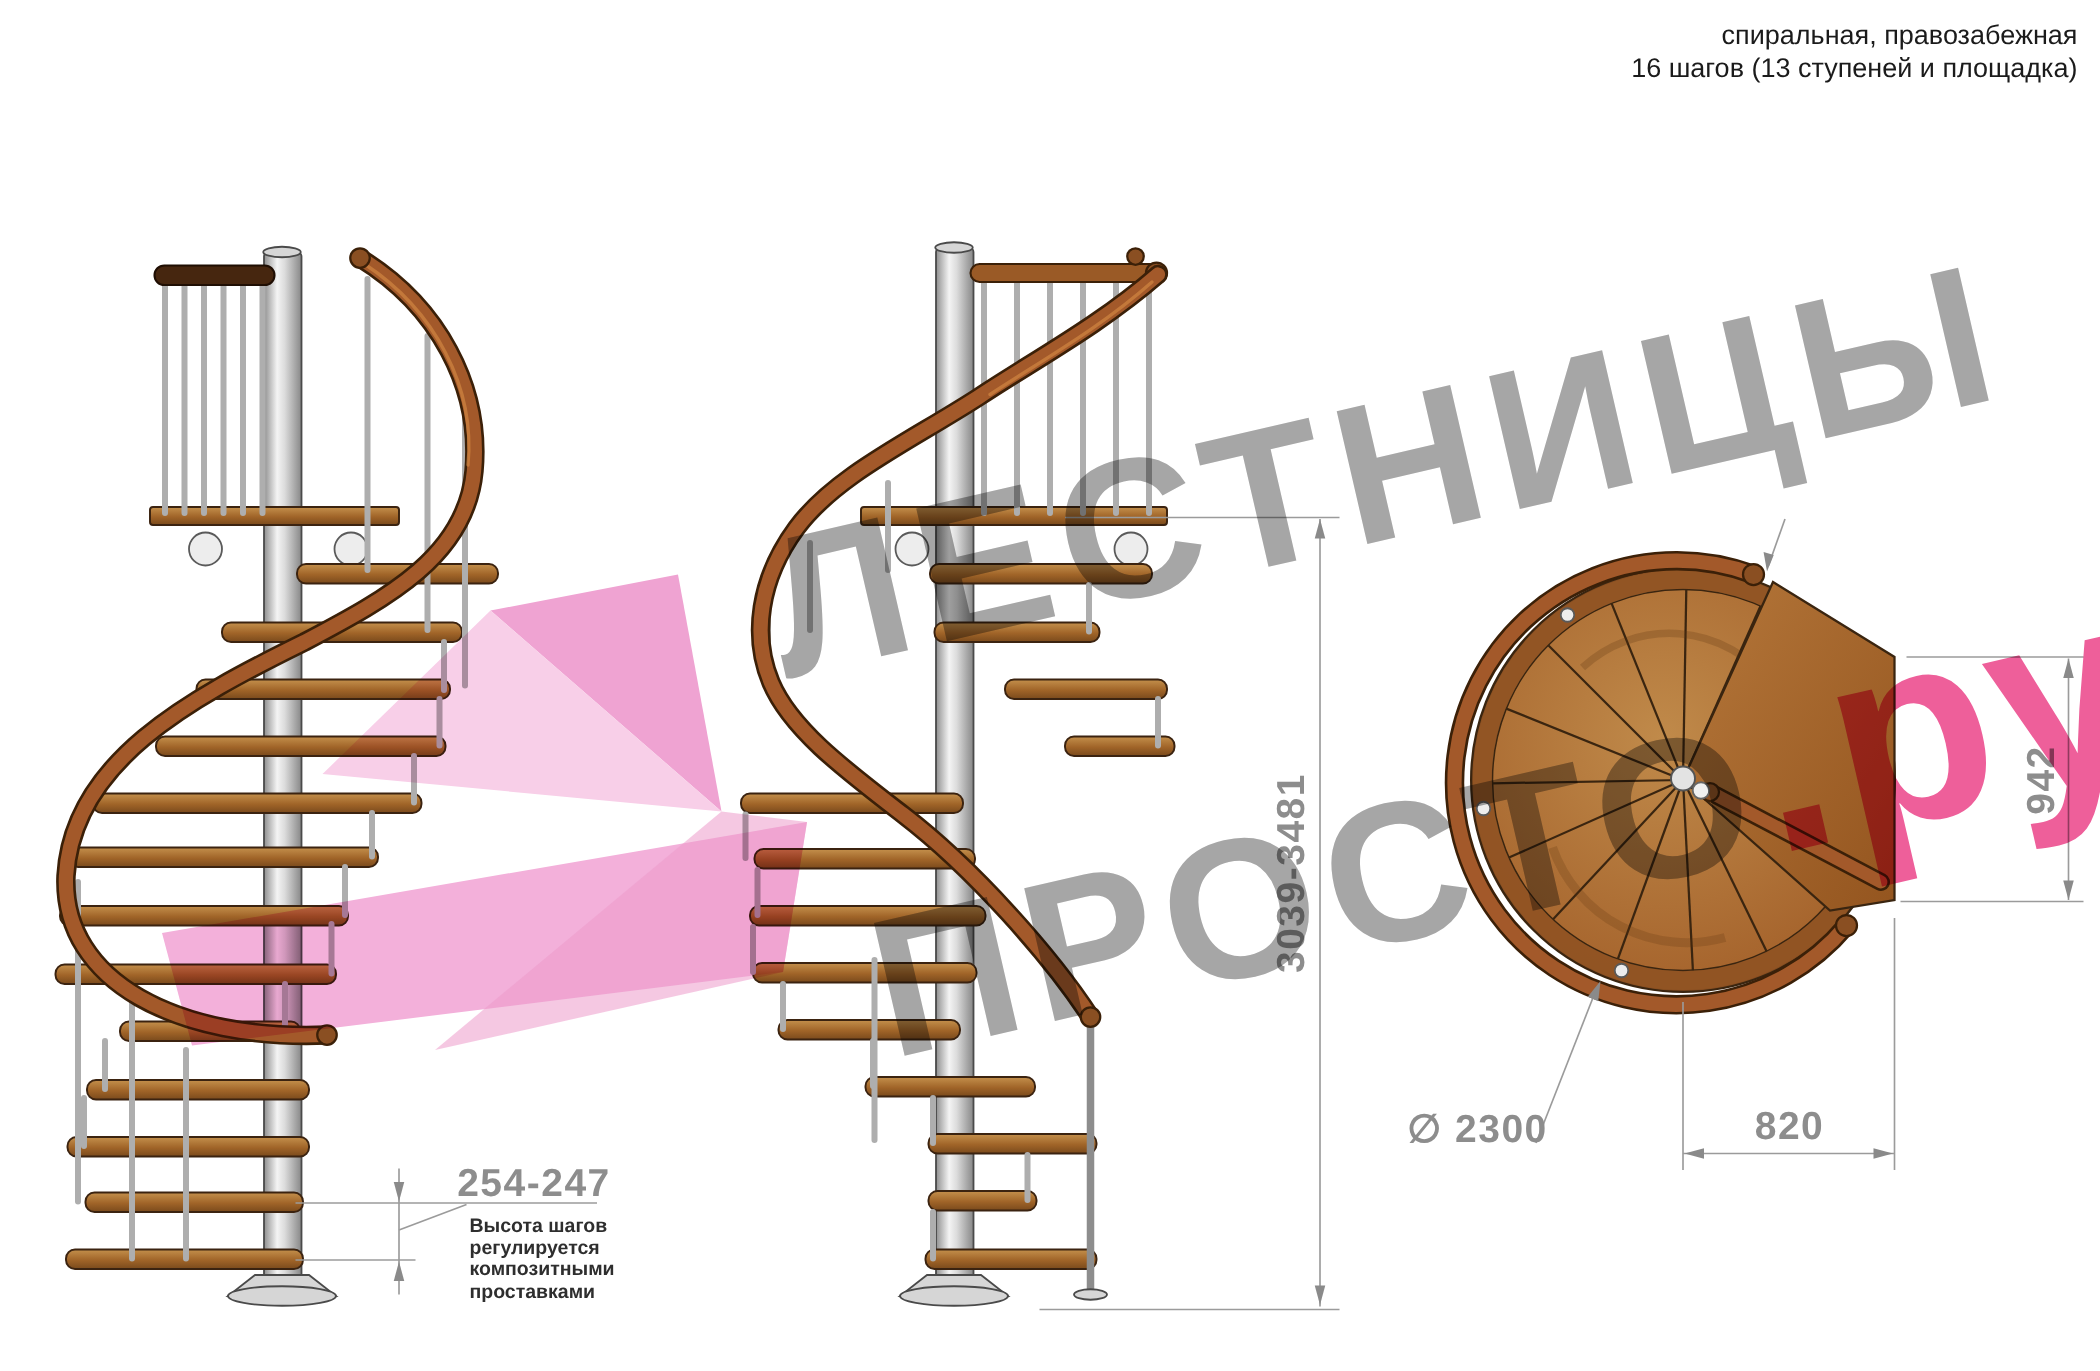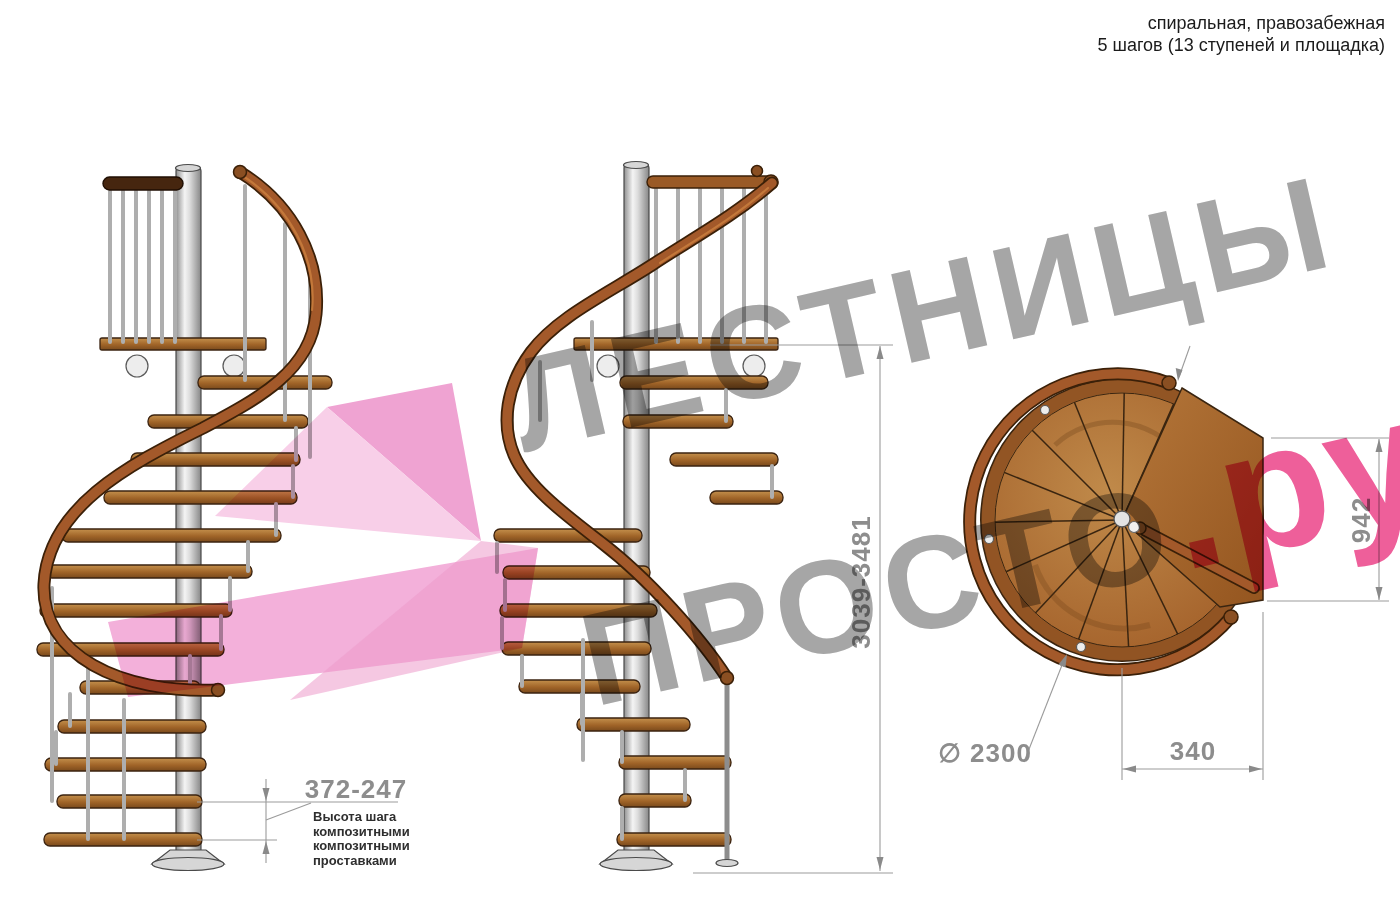--- a/index.html
+++ b/index.html
@@ -271,30 +271,30 @@
     <polygon points="215,516 327,407 481,541" fill="#f8cfe8"></polygon>
     <polygon points="108,622 538,548 522,648 128,697" fill="#f3b0da"></polygon>
     <polygon points="481,541 538,548 522,648 290,700" fill="#ec9aca" opacity="0.55"></polygon>
   </g>
 </svg>
 
 <div class="txt-layer">
 
   <div class="hdr">
     <div>спиральная, правозабежная</div>
-    <div>5 шагов (13 ступеней и площадка)</div>
+    <div>16 шагов (13 ступеней и площадка)</div>
   </div>
 
   <div class="dimtxt vert" style="left:861px;top:582px;">3039-3481</div>
   <div class="dimtxt vert" style="left:1361px;top:520px;">942</div>
-  <div class="dimtxt" style="left:1193px;top:751px;">340</div>
+  <div class="dimtxt" style="left:1193px;top:751px;">820</div>
   <div class="dimtxt" style="left:985px;top:753px;">∅ 2300</div>
-  <div class="dimtxt" style="left:356px;top:789px;">372-247</div>
-
-  <div class="note">Высота шага композитными композитными проставками</div>
+  <div class="dimtxt" style="left:356px;top:789px;">254-247</div>
+
+  <div class="note">Высота шагов регулируется композитными проставками</div>
 </div>
 
 <div class="wm">
   <div class="wm-l1">ЛЕСТНИЦЫ</div>
   <div class="wm-l2"><span>ПРОСТО</span><span class="wm-pink">.ру</span></div>
 </div>
 
 </div>
 
 </body></html>

